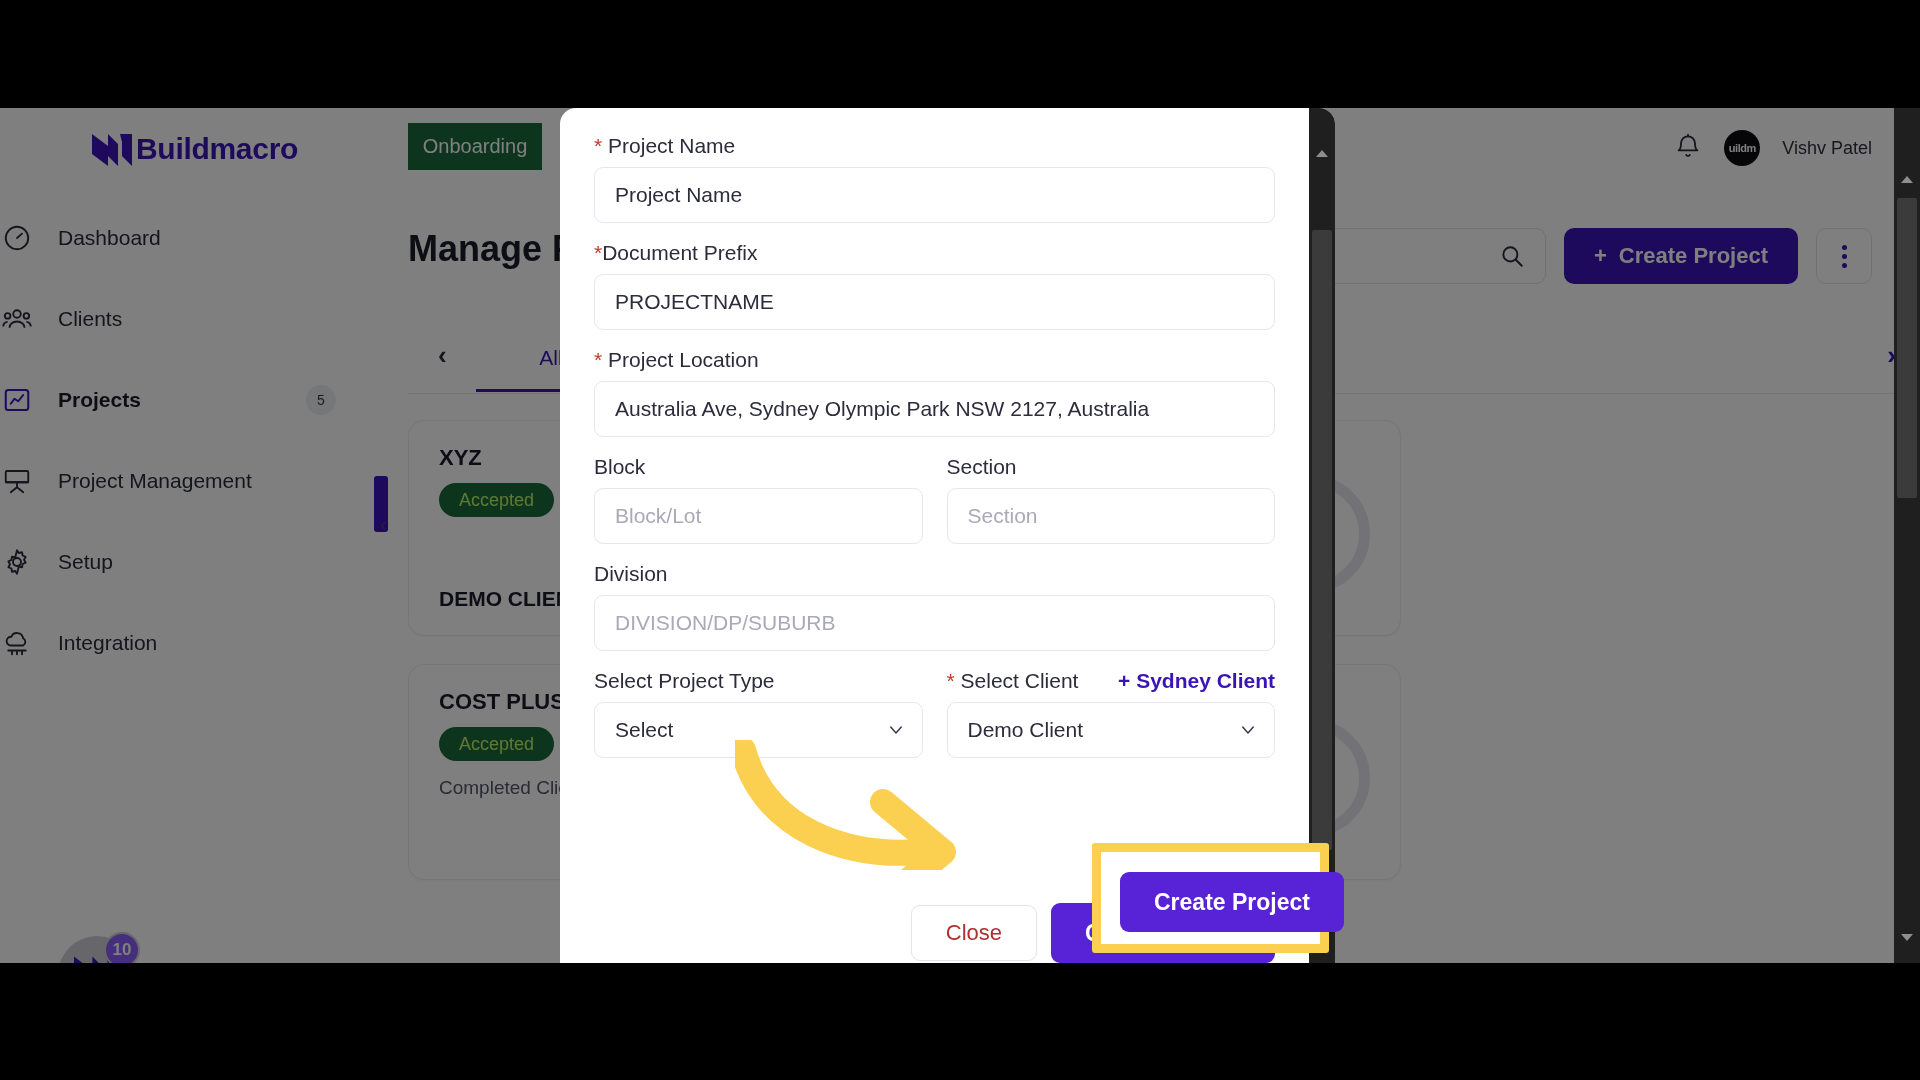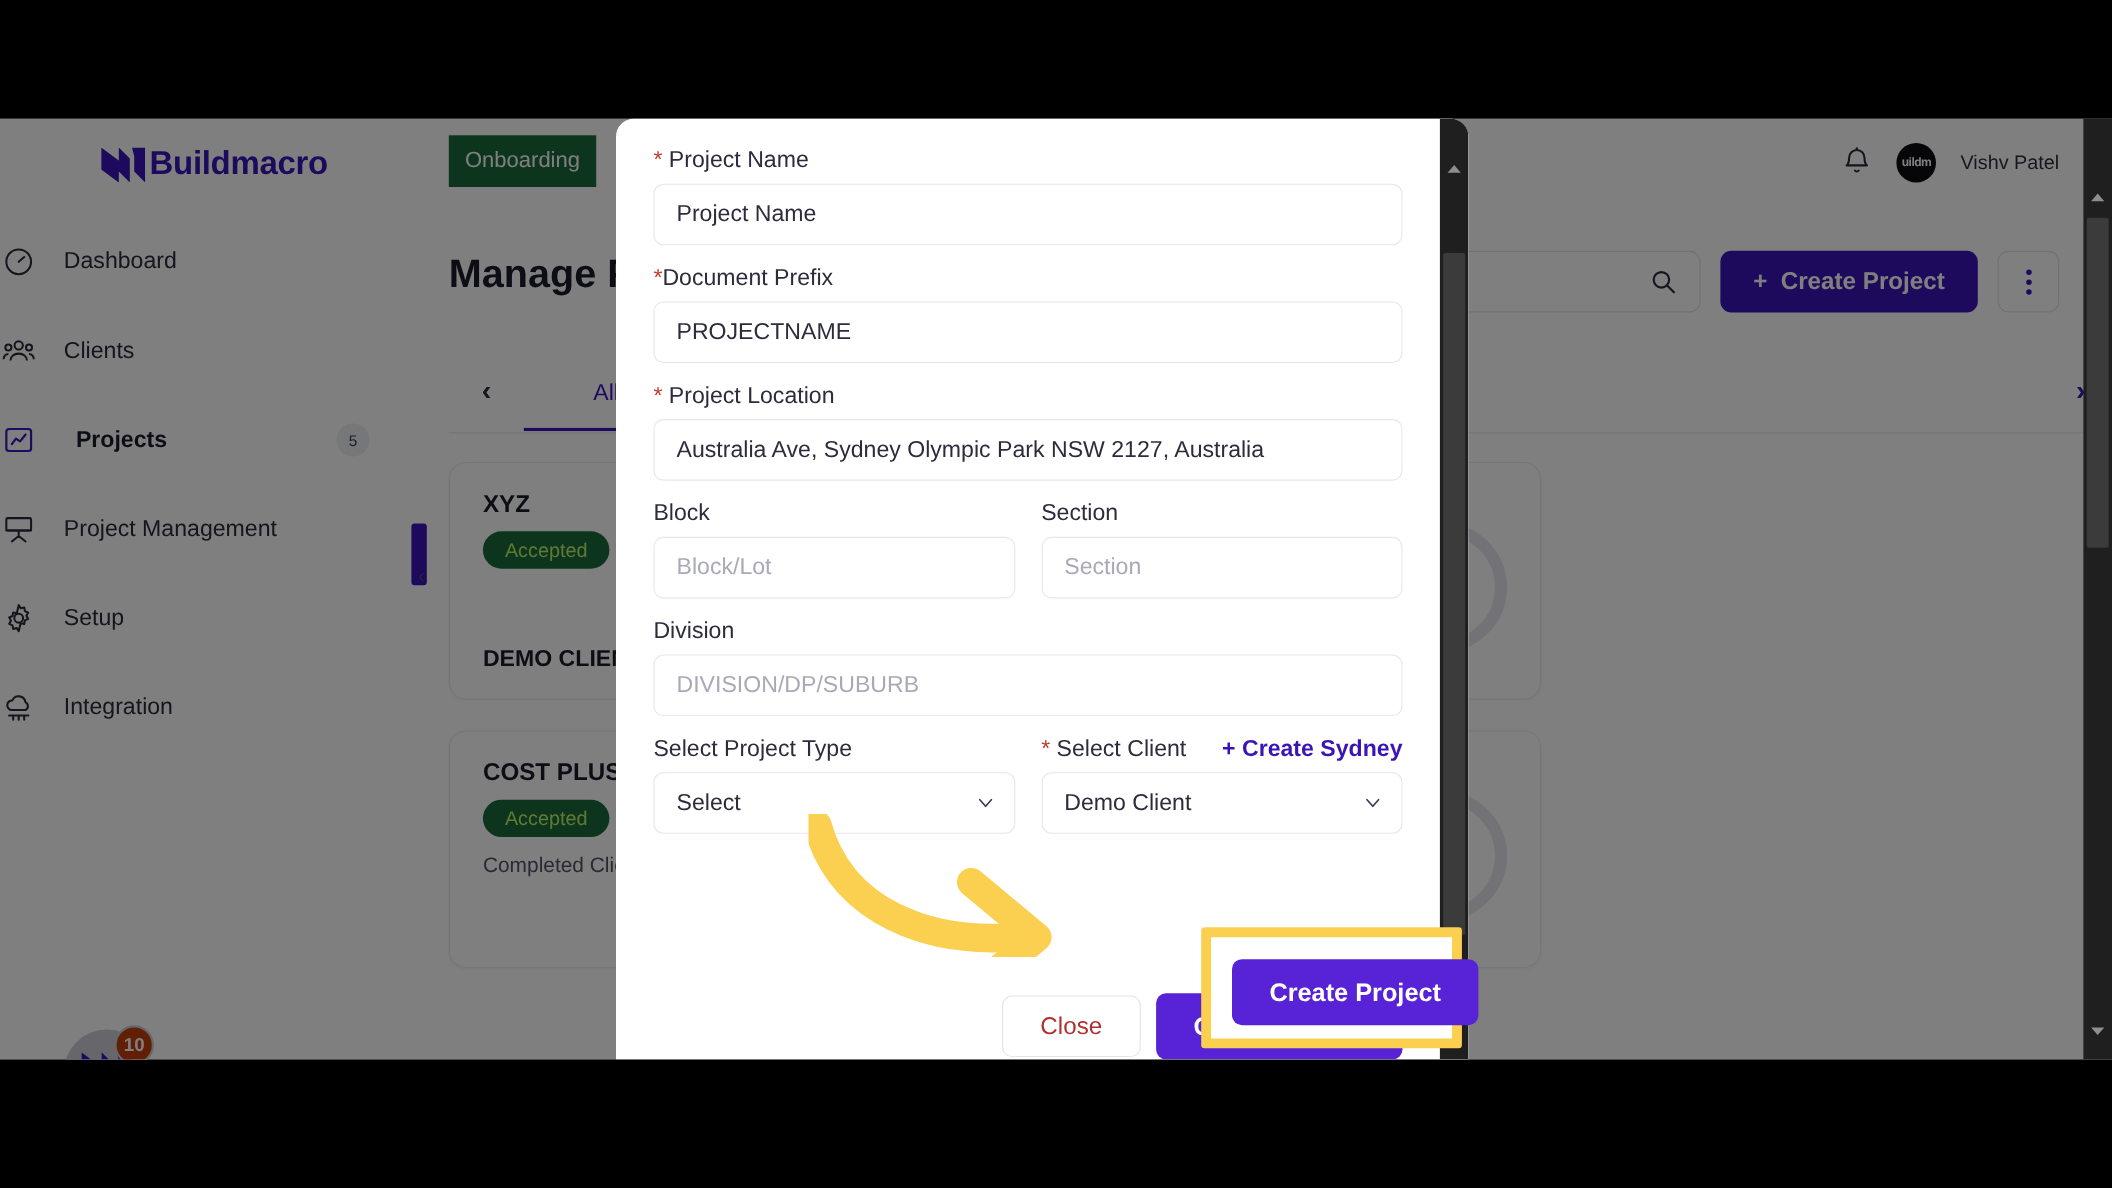--- a/index.html
+++ b/index.html
@@ -30,36 +30,36 @@
   .brand-logo { width: 40px; height: 32px; flex: none; }
   .brand-text { font-size: 30px; font-weight: bold; color: #3b14b8; letter-spacing: -0.3px; }
 
   .nav { margin-top: 44px; }
   .nav-item {
     display: flex; align-items: center; gap: 24px;
     height: 56px; position: relative; cursor: pointer;
   }
   .nav-ico { width: 34px; height: 34px; flex: none; display:flex; align-items:center; justify-content:center; }
   .nav-label { font-size: 21px; color: #2b2b3d; }
-  .nav-item.active .nav-label { font-weight: bold; color: #1b1b2c; margin-left: 11px; }
+  .nav-item.active .nav-label { font-weight: bold; color: #1b1b2c; }
   .nav-badge {
     position: absolute; left: 306px; width: 30px; height: 30px; border-radius: 50%;
     background: #edeef3; color: #3a3a4d; font-size: 14px;
     display: flex; align-items: center; justify-content: center;
   }
   .nav-gap { height: 25px; }
 
   .chat-fab {
     position: absolute; left: 58px; top: 828px; width: 78px; height: 78px;
     border-radius: 50%; background: #cfcfd6; display:flex; align-items:center; justify-content:center;
     cursor: pointer;
   }
   .chat-badge {
     position: absolute; right: -4px; top: -4px; width: 36px; height: 36px; border-radius: 50%;
-    background: #c2410c; color:#fff; font-size: 17px; font-weight: bold;
+    background: #8b5cf6; color:#fff; font-size: 17px; font-weight: bold;
     display:flex; align-items:center; justify-content:center; border: 2px solid #cfcfd6;
   }
 
   
   .collapse-handle {
     position: absolute; left: 374px; top: 368px; width: 14px; height: 56px;
     background: #3b14b8; border-radius: 3px; z-index: 8;
   }
   .collapse-arrow {
     position: absolute; left: 380px; top: 405px; font-size: 20px; color: #4a4a5a; z-index: 9;
@@ -450,21 +450,21 @@
           </div>
         </div>
         <div class="field">
           <div class="lbl-row">
             <label class="flabel">
               <span class="req">*</span>
               <span>Select Client</span>
             </label>
             <span class="create-client-link">
               <span>+</span>
-              <span>Create Sydney</span>
+              <span>Sydney Client</span>
             </span>
           </div>
           <div class="sel-wrap">
             <div class="fselect">Demo Client</div>
             <svg class="chev" viewBox="0 0 24 24" fill="none" stroke="#3a3a52" stroke-width="2">
               <polyline points="5,8 12,16 19,8" stroke-linecap="round" stroke-linejoin="round"></polyline>
             </svg>
           </div>
         </div>
       </div>

